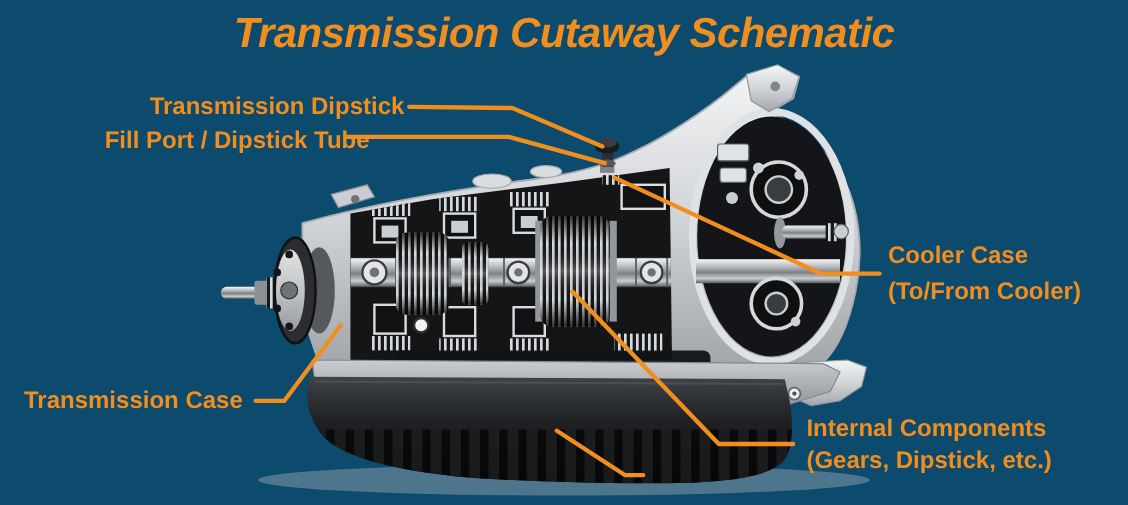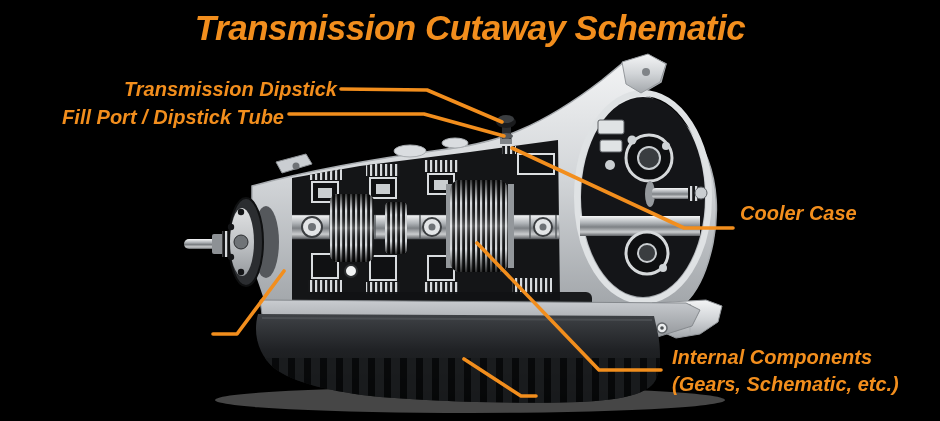--- a/index.html
+++ b/index.html
@@ -1,34 +1,34 @@
 <!DOCTYPE html>
 <html style="--accent: #F28E1D;"><head>
 <meta charset="utf-8">
 <style>
   :root { --accent:#F28E1D; }
   html,body { margin:0; padding:0; background:#ffffff; }
   .stage {
-    position:relative; width:940px; height:421px; background:#000000;
+    position:relative; width:940px; height:421px; background:#0c4a6e;
     overflow:hidden; font-family:"Liberation Sans", sans-serif;
   }
   .title {
     position:absolute; left:0; top:8px; width:940px; text-align:center;
     font-family:"Liberation Sans", sans-serif;
     font-size:35px; font-weight:700; font-style:italic;
     letter-spacing:-0.5px; color:var(--accent); margin:0;
   }
   .figure-svg { position:absolute; left:0; top:0; }
   .label {
     position:absolute; color:var(--accent);
-    font-weight:700; font-size:20px; line-height:26px; white-space:nowrap;font-style:italic;
+    font-weight:700; font-size:20px; line-height:26px; white-space:nowrap;
   }
   .label .line { display:block; }
   .lbl-dipstick   { top:76px;  right:603px; text-align:right; }
-  .lbl-fillport   { top:104px; right:656px; text-align:right; }
+  .lbl-fillport   { top:104px; right:632px; text-align:right; }
   .lbl-cooler     { top:198px; left:740px;  line-height:30px; }
   .lbl-case       { top:321px; left:20px; }
   .lbl-internal   { top:344px; left:672px;  line-height:27px; }
   .lbl-oilpan     { top:383px; left:540px; }
 </style>
 </head>
 <body>
 
 <div class="stage">
 
@@ -254,19 +254,23 @@
   </svg>
 
   <div class="label lbl-dipstick">
     <span class="line">Transmission Dipstick</span>
   </div>
   <div class="label lbl-fillport">
     <span class="line">Fill Port / Dipstick Tube</span>
   </div>
   <div class="label lbl-cooler">
     <span class="line">Cooler Case</span>
+    <span class="line">(To/From Cooler)</span>
+  </div>
+  <div class="label lbl-case">
+    <span class="line">Transmission Case</span>
   </div>
   <div class="label lbl-internal">
     <span class="line">Internal Components</span>
-    <span class="line">(Gears, Schematic, etc.)</span>
+    <span class="line">(Gears, Dipstick, etc.)</span>
   </div>
 
 </div>
 
 </body></html>

